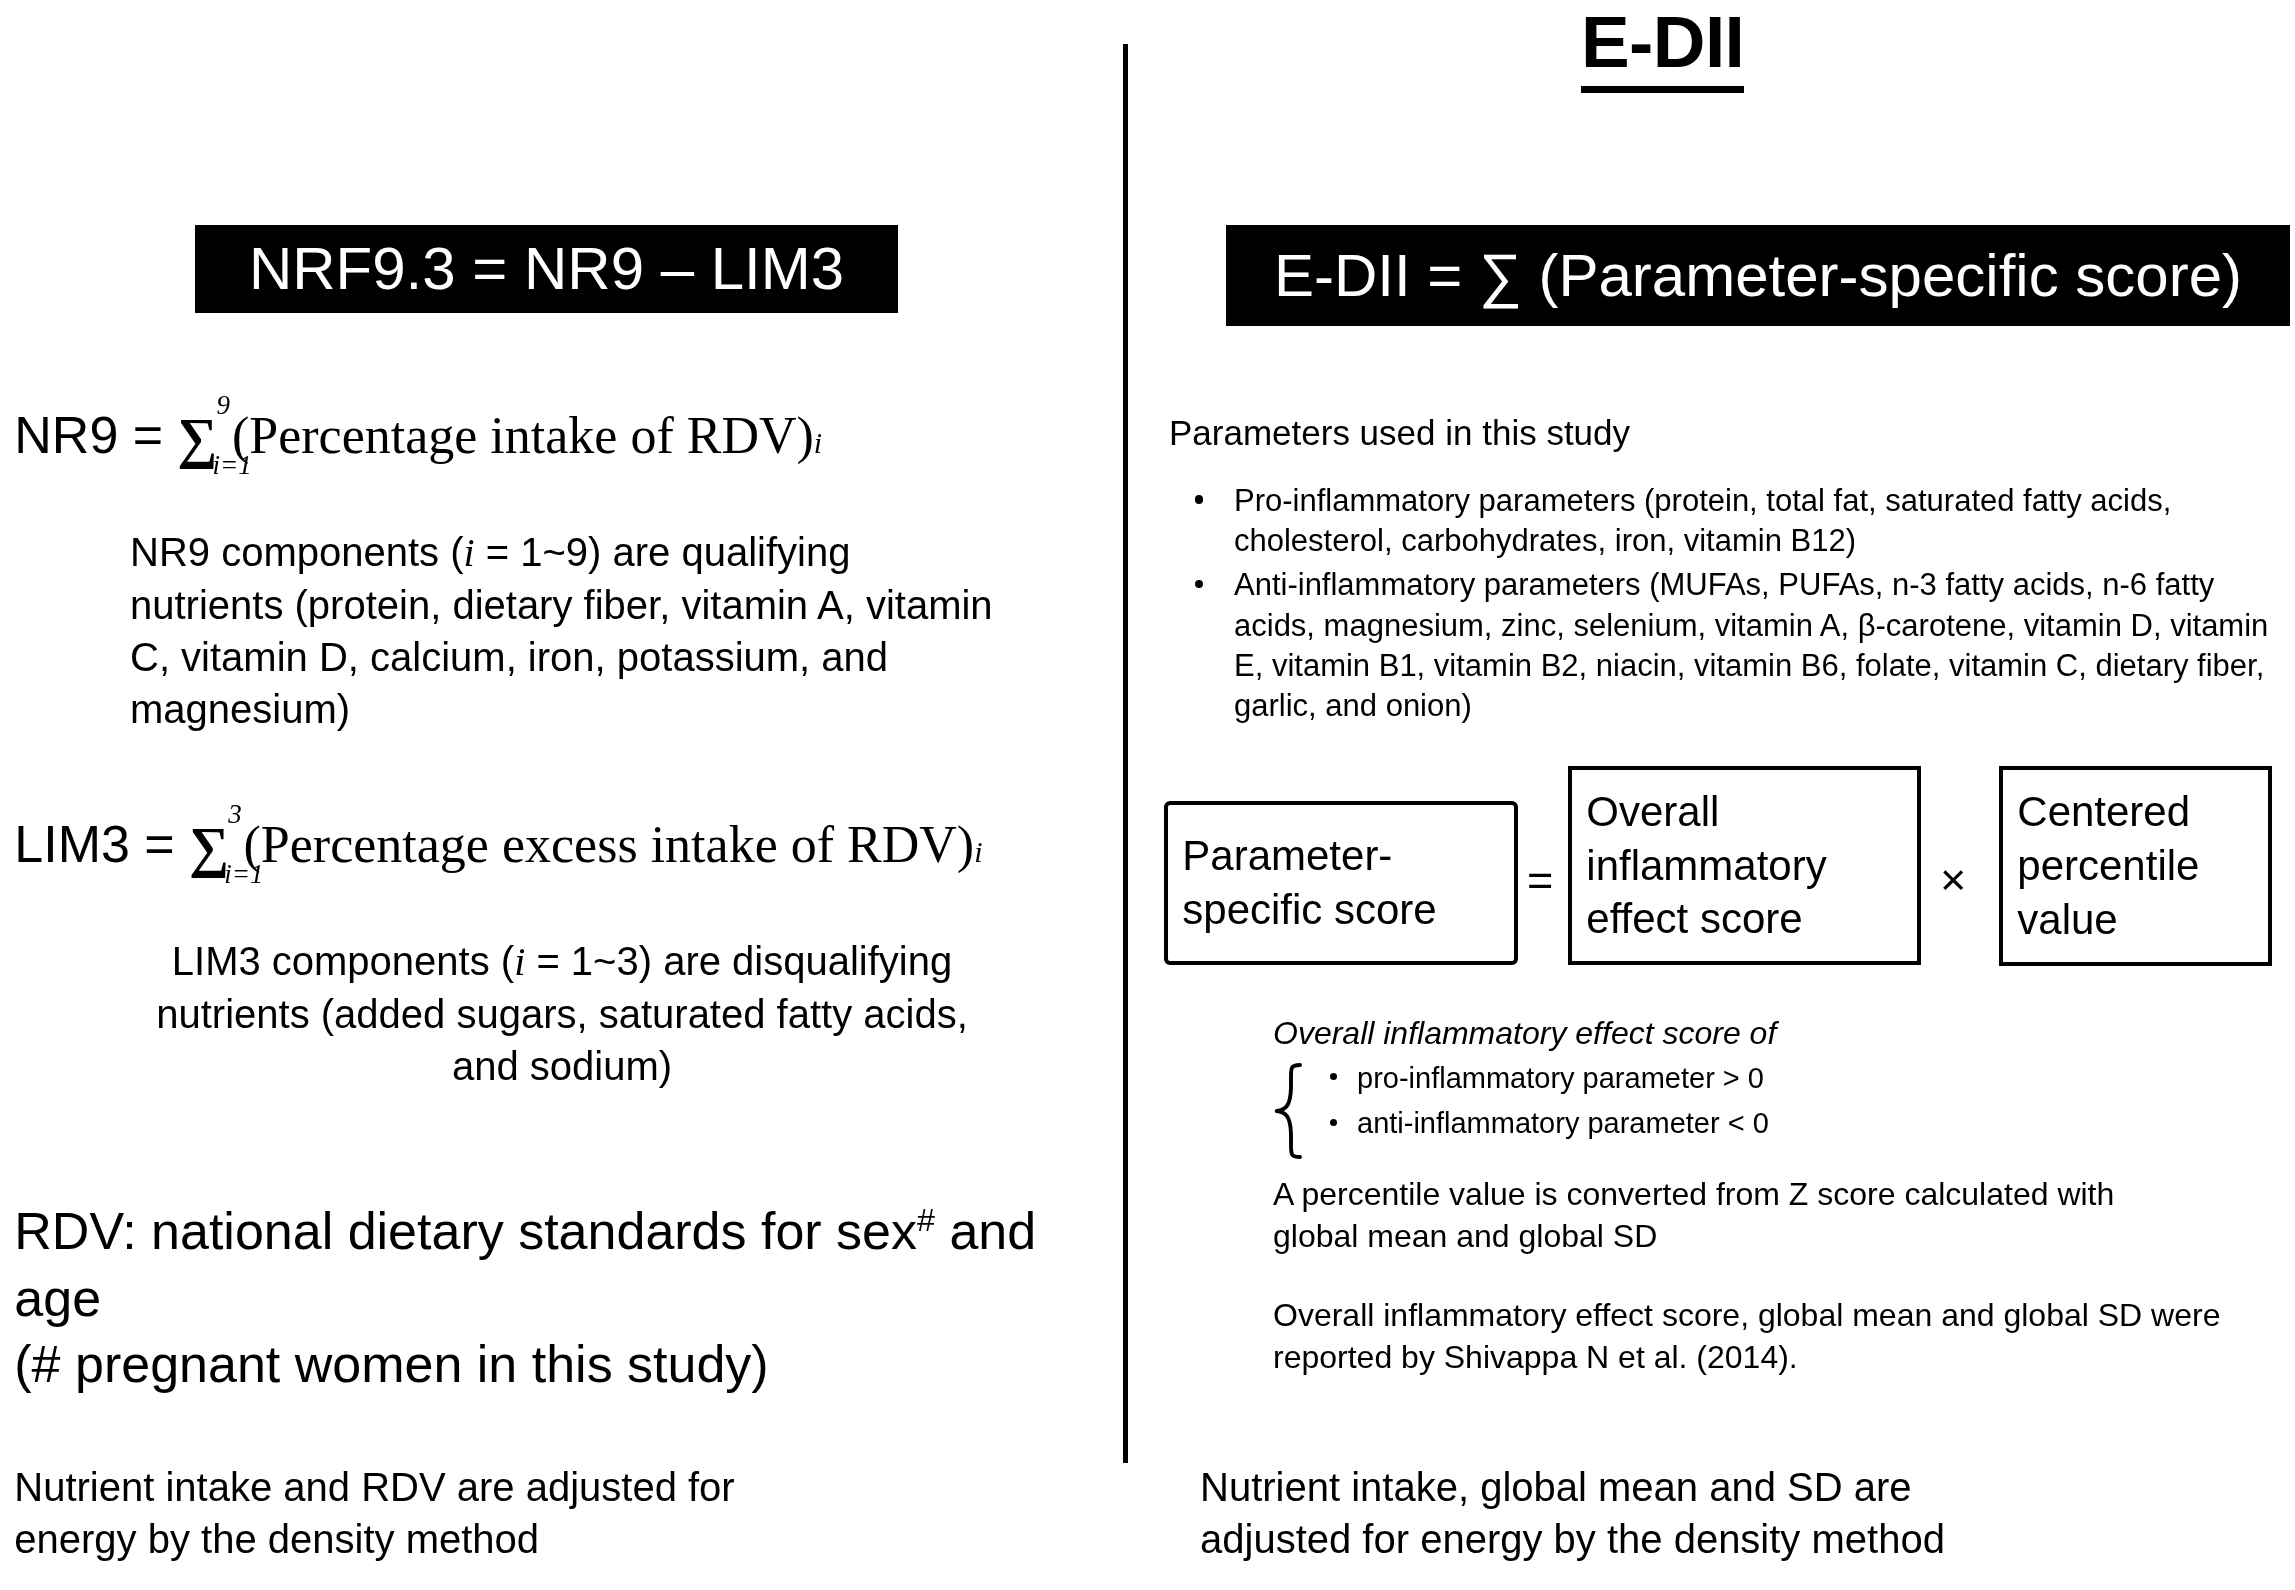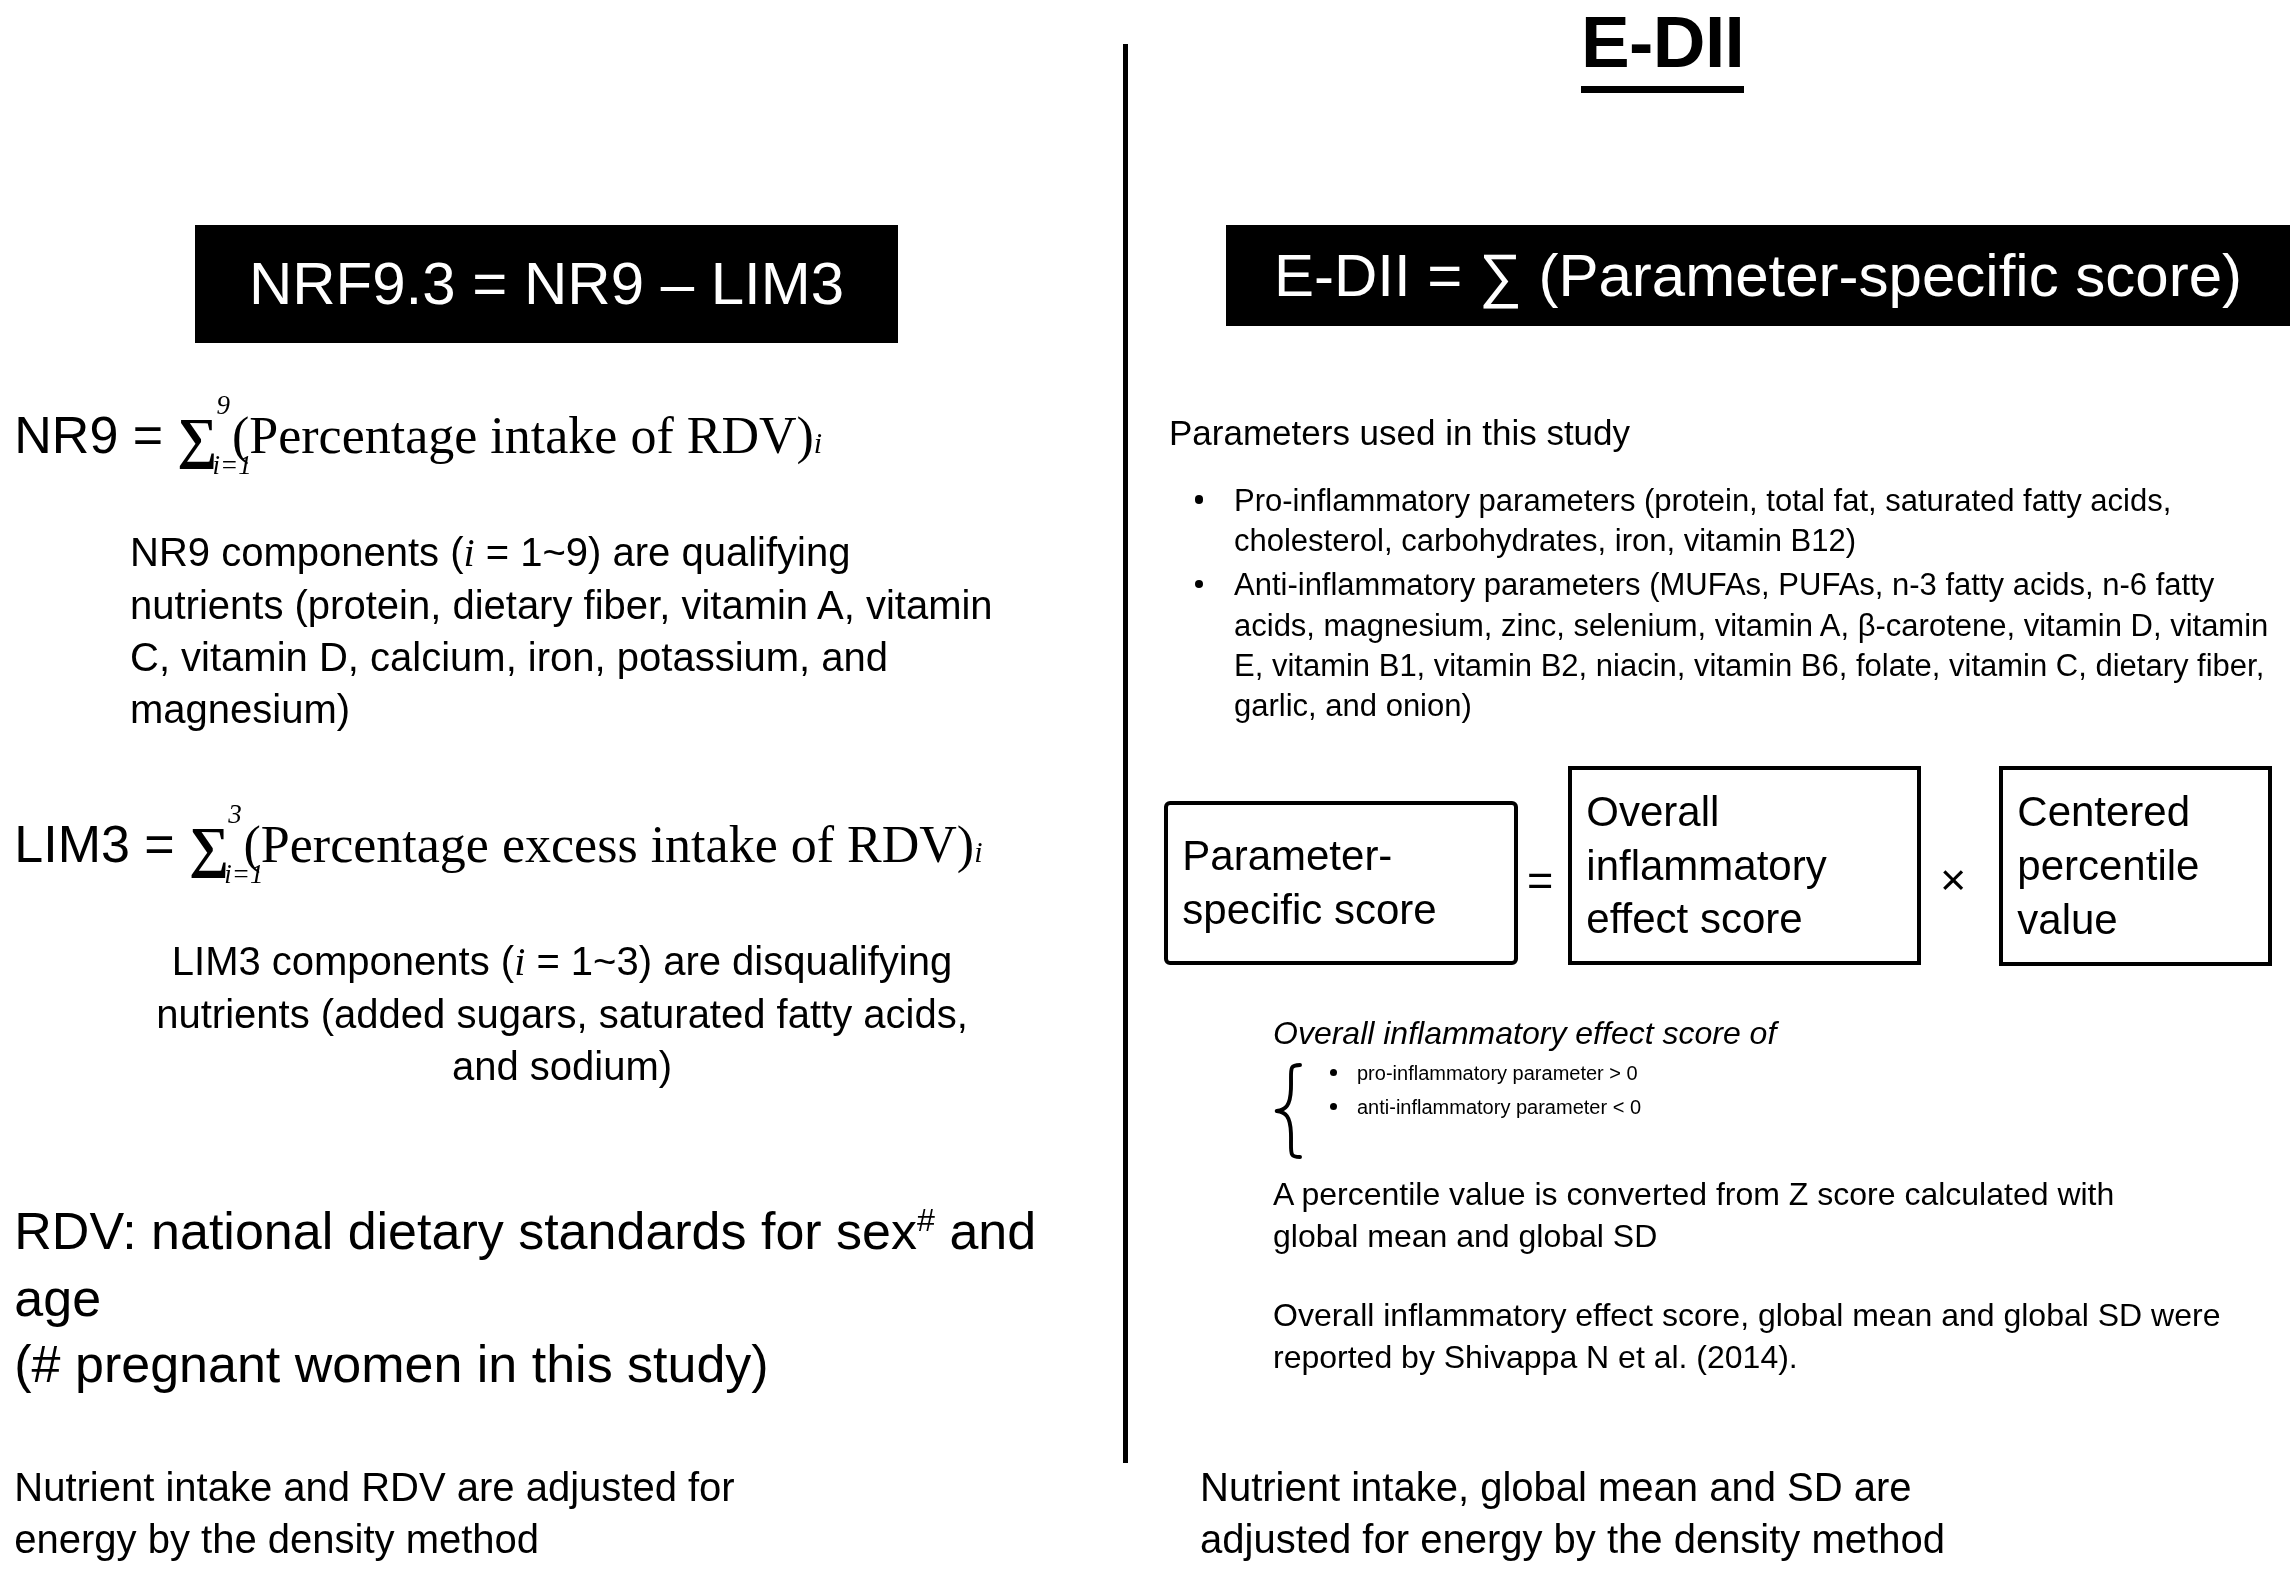--- a/index.html
+++ b/index.html
@@ -61,21 +61,21 @@
     display: flex;
     align-items: center;
     justify-content: center;
     font-size: 60px;
     line-height: 1;
     white-space: nowrap;
     letter-spacing: 0px;
   }
   #banner-nrf {
     left: 195px; top: 225px;
-    width: 703px; height: 118px;
+    width: 703px; height: 88px;
   }
   #banner-edii {
     left: 1226px; top: 225px;
     width: 1064px; height: 101px;
   }
 
   
   .eq-line {
     position: absolute;
     font-size: 52px;
@@ -182,21 +182,21 @@
   .note {
     position: absolute;
     font-size: 32px;
     line-height: 1.30;
   }
   .sub-bullets {
     position: absolute;
     list-style: none;
     margin: 0;
     padding: 0;
-    font-size: 20px;
+    font-size: 29px;
     line-height: 1.30;
   }
   .sub-bullets li {
     position: relative;
     padding-left: 36px;
     margin-bottom: 7.8px;
   }
   .sub-bullets li .dot {
     position: absolute;
     left: 9px;

